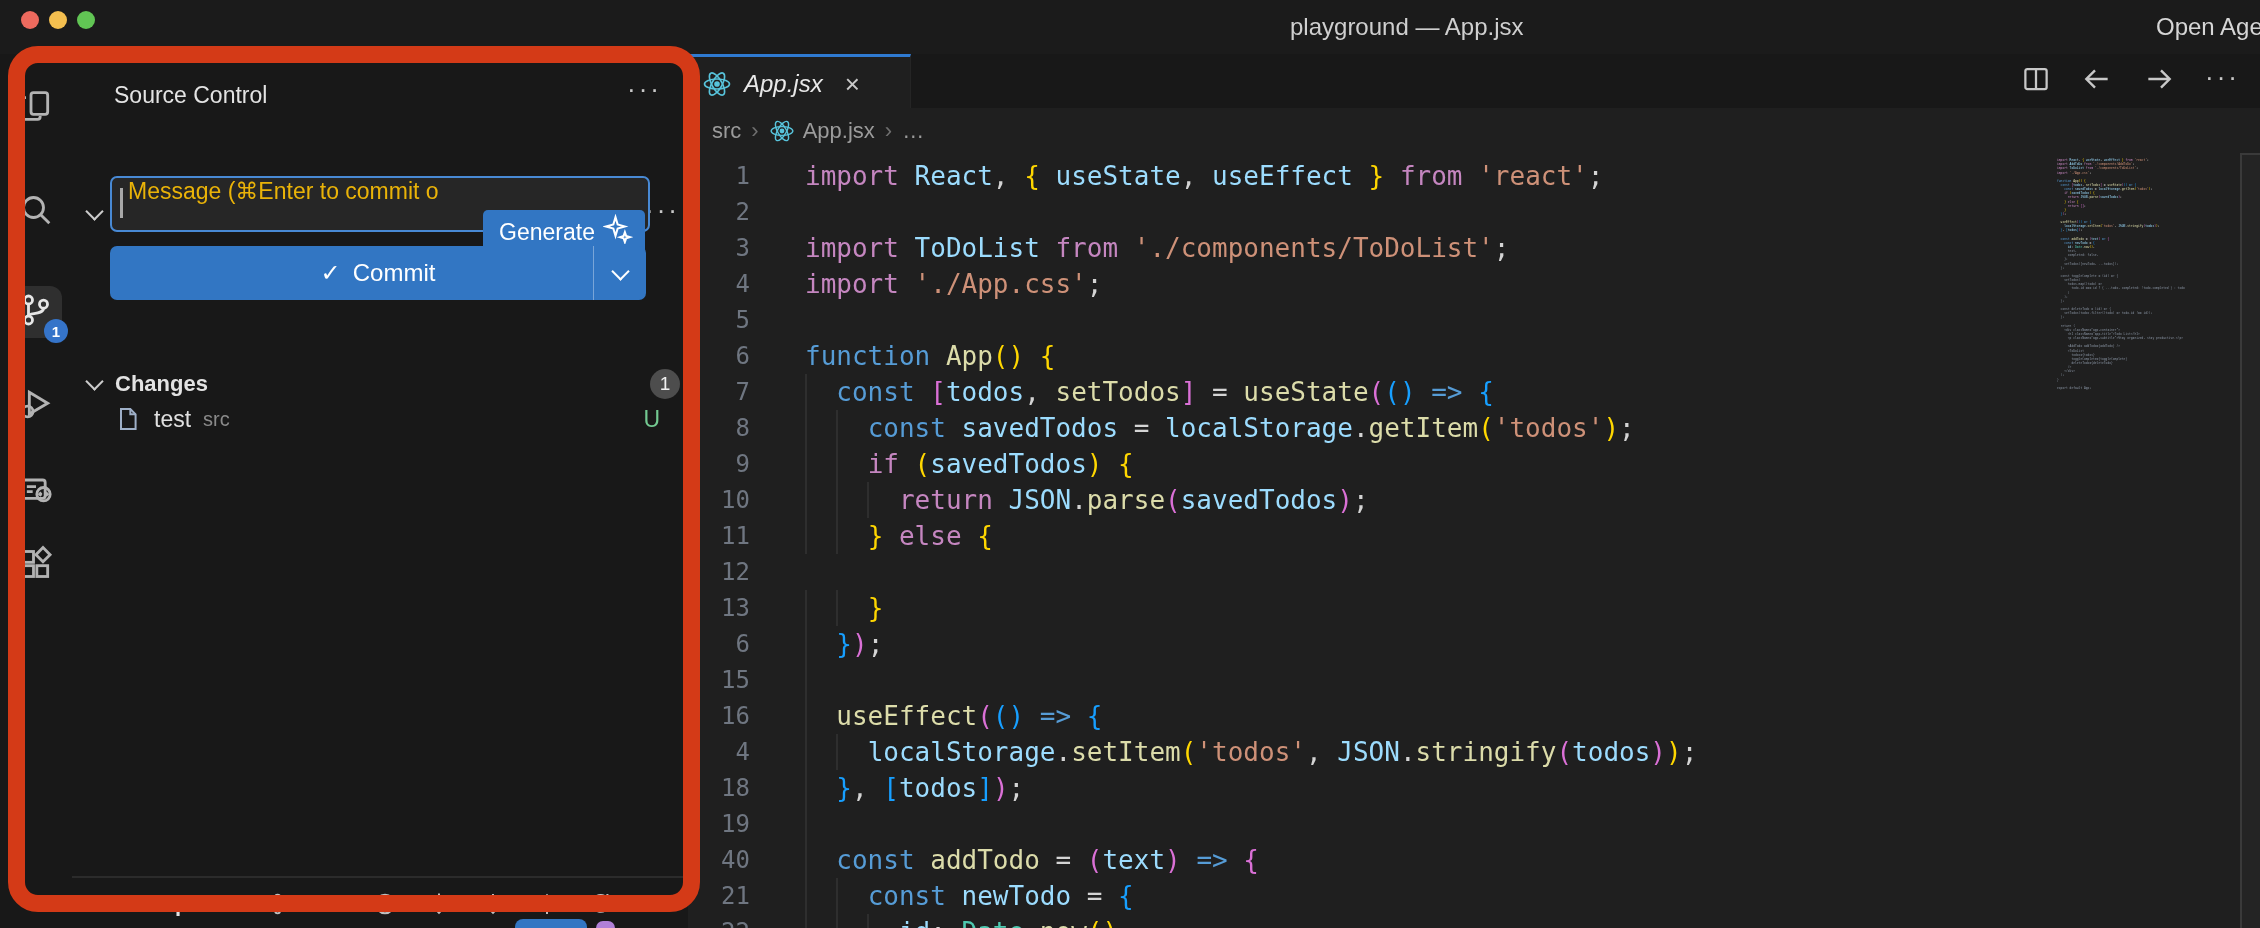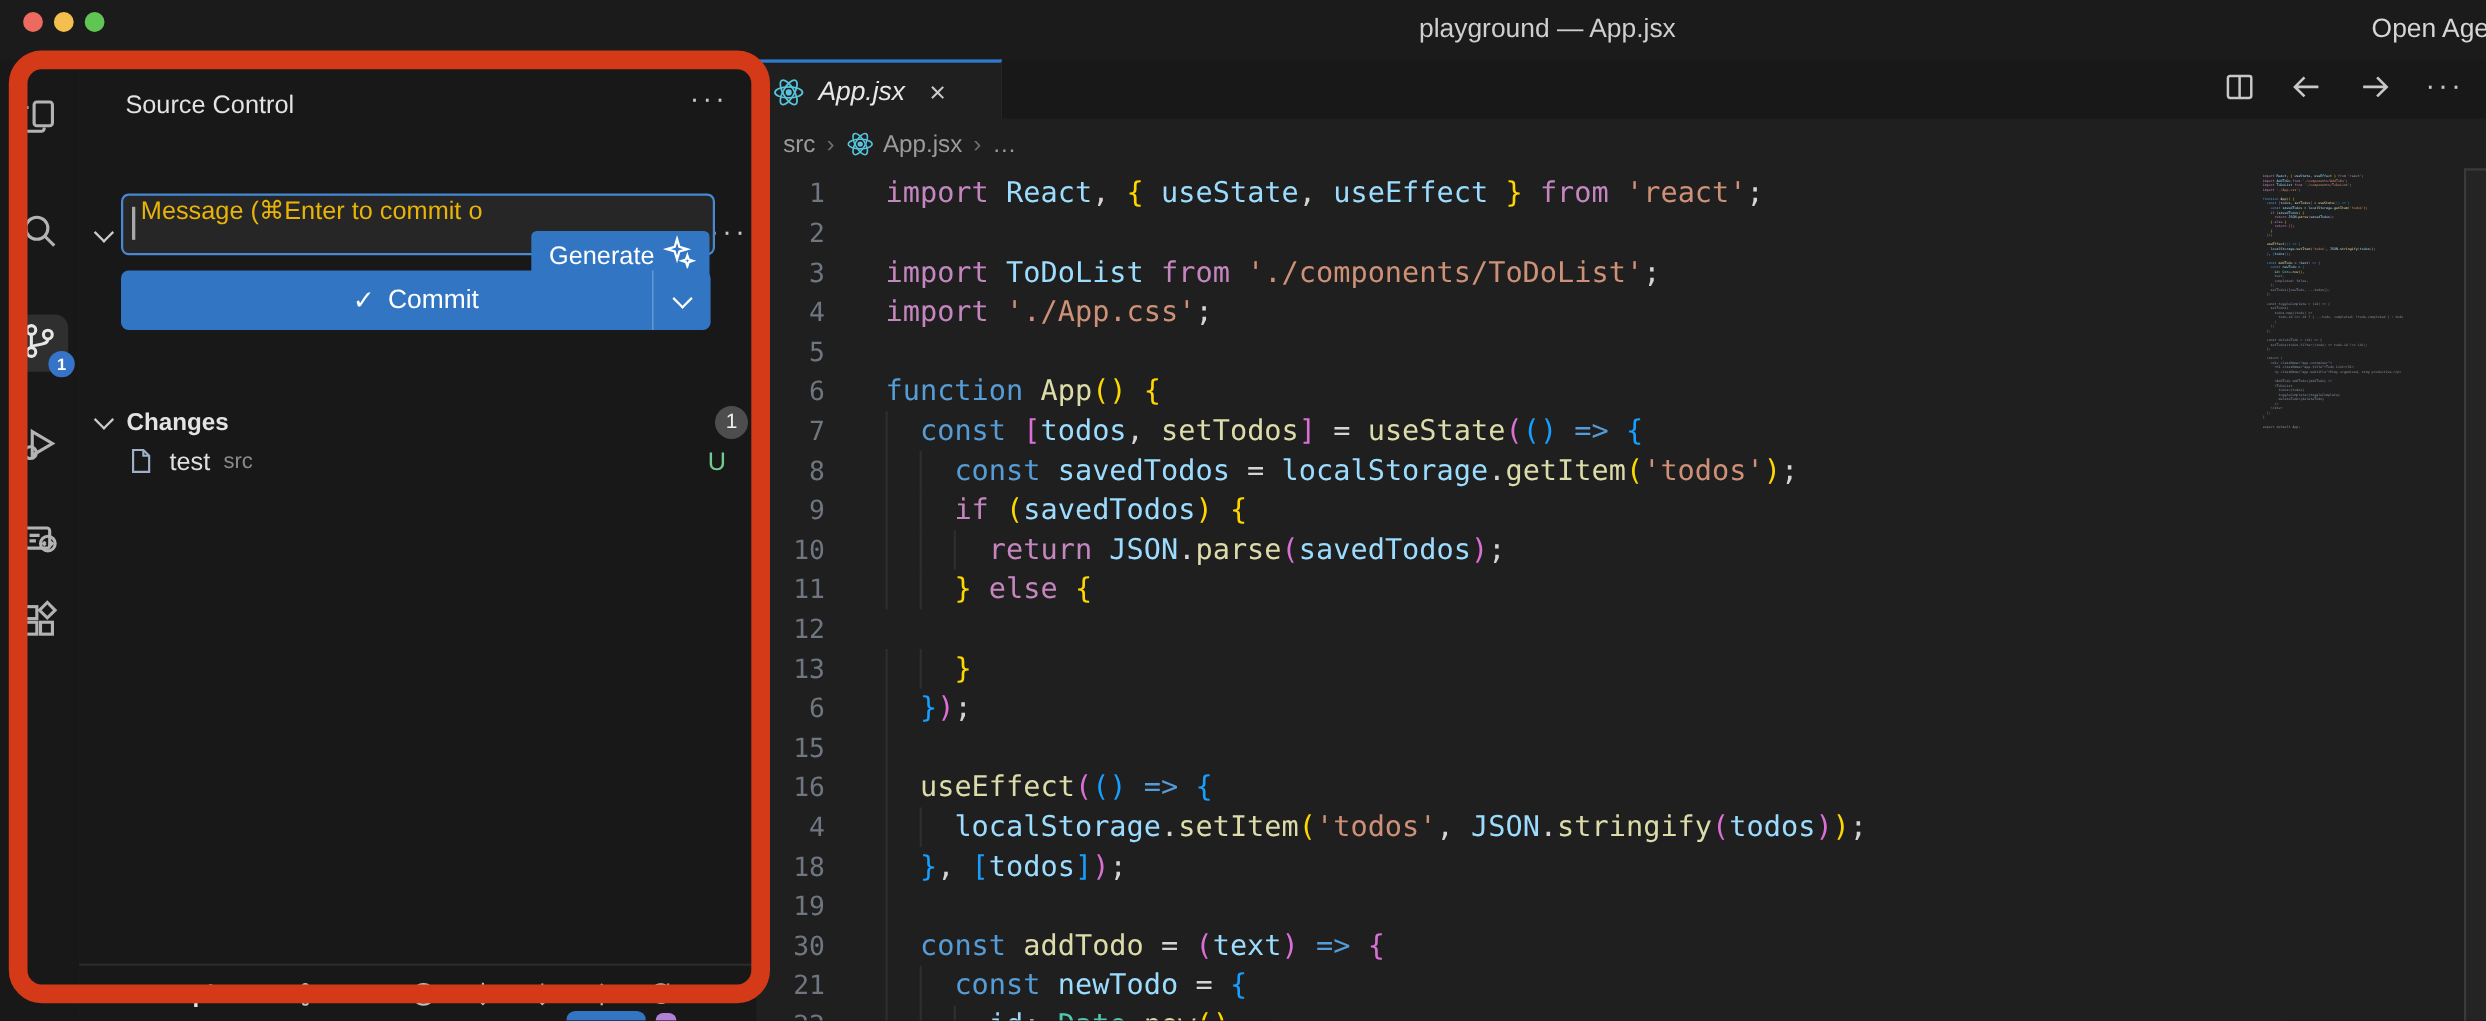--- a/index.html
+++ b/index.html
@@ -386,21 +386,21 @@
         </div>
         <div class="cl">
           <span class="ln">18</span>
           <span class="ct"><span class="pun">  </span><span class="bb">}</span><span class="pun">, </span><span class="bb">[</span><span class="var">todos</span><span class="bb">]</span><span class="bp">)</span><span class="pun">;</span><span class="guide" style="left: 0px;"></span></span>
         </div>
         <div class="cl">
           <span class="ln">19</span>
           <span class="ct"><span class="guide" style="left: 0px;"></span></span>
         </div>
         <div class="cl">
-          <span class="ln">30</span>
+          <span class="ln">40</span>
           <span class="ct"><span class="pun">  </span><span class="kwb">const </span><span class="fn">addTodo</span><span class="pun"> = </span><span class="bp">(</span><span class="var">text</span><span class="bp">)</span><span class="pun"> </span><span class="kwb">=&gt;</span><span class="pun"> </span><span class="bp">{</span><span class="guide" style="left: 0px;"></span></span>
         </div>
         <div class="cl">
           <span class="ln">21</span>
           <span class="ct"><span class="pun">    </span><span class="kwb">const </span><span class="var">newTodo</span><span class="pun"> = </span><span class="bb">{</span><span class="guide" style="left: 0px;"></span><span class="guide" style="left: 31.2px;"></span></span>
         </div>
         <div class="cl">
           <span class="ln">22</span>
           <span class="ct"><span class="pun">      </span><span class="var">id</span><span class="pun">: </span><span class="cls">Date</span><span class="pun">.</span><span class="fn">now</span><span class="bg">()</span><span class="pun">,</span><span class="guide" style="left: 0px;"></span><span class="guide" style="left: 31.2px;"></span><span class="guide" style="left: 62.4px;"></span></span>
         </div>

